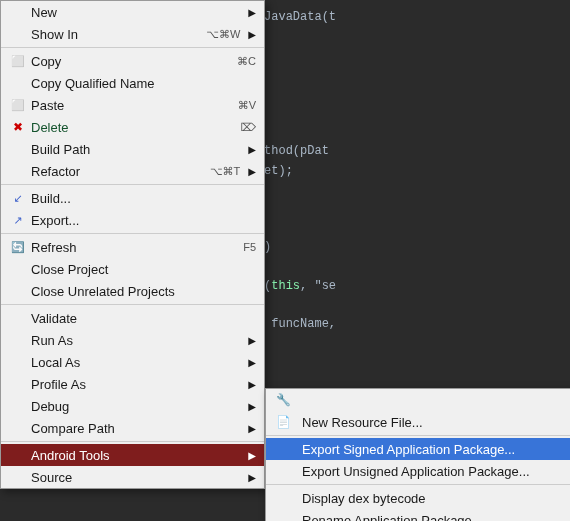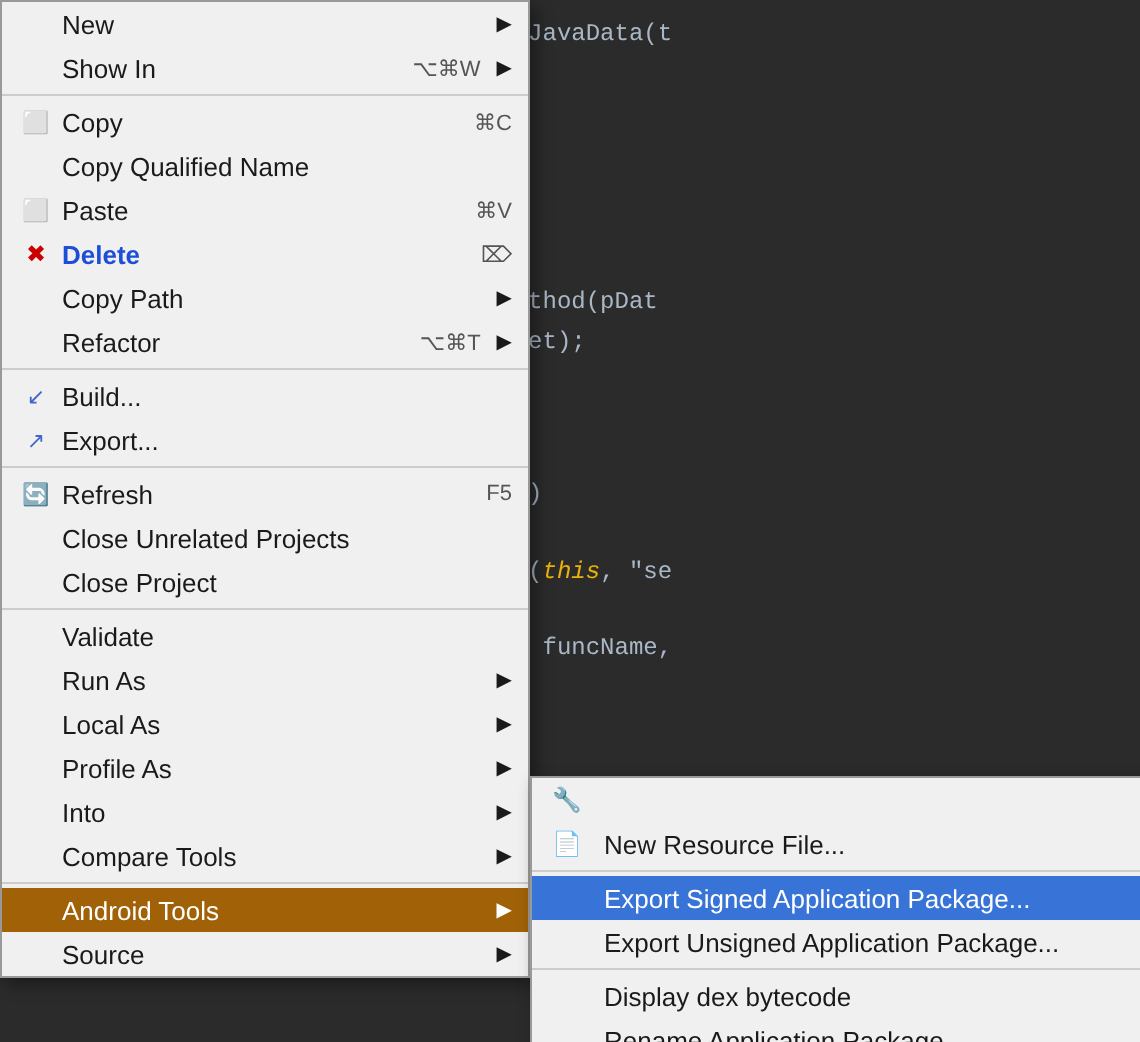--- a/index.html
+++ b/index.html
@@ -22,21 +22,21 @@
       background: #2b2b2b;
       color: #a9b7c6;
       font-family: 'Courier New', monospace;
       font-size: 12px;
       padding: 8px 12px;
       line-height: 1.6;
       overflow: hidden;
     }
 
     .code-line { white-space: nowrap; }
-    .kw { color: #eab308; font-style: italic; }
+    .kw { color: #86efac; }
     .str { color: #6a8759; }
     .cls { color: #a9b7c6; }
 
     
     .context-menu {
       position: absolute;
       top: 0;
       left: 0;
       width: 265px;
       background: #f0f0f0;
@@ -185,27 +185,27 @@
   </div>
 
   <div class="menu-item">
     <span class="menu-icon" style="font-size:11px;">⬜</span>
     <span class="menu-item-label">Paste</span>
     <span class="menu-item-shortcut">⌘V</span>
   </div>
 
   <div class="menu-item">
     <span class="menu-icon" style="color:#cc0000; font-size:12px;">✖</span>
-    <span class="menu-item-label" style="color:#1d4ed8;font-weight:bold;">Delete</span>
+    <span class="menu-item-label" style="color:#14532d;">Delete</span>
     <span class="menu-item-shortcut">⌦</span>
   </div>
 
   <div class="menu-item">
     <span class="menu-icon"></span>
-    <span class="menu-item-label">Copy Path</span>
+    <span class="menu-item-label">Build Path</span>
     <span class="menu-arrow">▶</span>
   </div>
 
   <div class="menu-item">
     <span class="menu-icon"></span>
     <span class="menu-item-label">Refactor</span>
     <span class="menu-item-shortcut">⌥⌘T</span>
     <span class="menu-arrow">▶</span>
   </div>
 
@@ -224,28 +224,28 @@
   <div class="menu-separator"></div>
 
   <div class="menu-item">
     <span class="menu-icon" style="font-size:11px;">🔄</span>
     <span class="menu-item-label">Refresh</span>
     <span class="menu-item-shortcut">F5</span>
   </div>
 
   <div class="menu-item">
     <span class="menu-icon"></span>
+    <span class="menu-item-label">Close Project</span>
+  </div>
+
+  <div class="menu-item">
+    <span class="menu-icon"></span>
     <span class="menu-item-label">Close Unrelated Projects</span>
   </div>
 
-  <div class="menu-item">
-    <span class="menu-icon"></span>
-    <span class="menu-item-label">Close Project</span>
-  </div>
-
   <div class="menu-separator"></div>
 
   <div class="menu-item">
     <span class="menu-icon"></span>
     <span class="menu-item-label">Validate</span>
   </div>
 
   <div class="menu-item">
     <span class="menu-icon"></span>
     <span class="menu-item-label">Run As</span>
@@ -259,34 +259,34 @@
   </div>
 
   <div class="menu-item">
     <span class="menu-icon"></span>
     <span class="menu-item-label">Profile As</span>
     <span class="menu-arrow">▶</span>
   </div>
 
   <div class="menu-item">
     <span class="menu-icon"></span>
-    <span class="menu-item-label">Into</span>
-    <span class="menu-arrow">▶</span>
-  </div>
-
-  <div class="menu-item">
-    <span class="menu-icon"></span>
-    <span class="menu-item-label">Compare Tools</span>
-    <span class="menu-arrow">▶</span>
-  </div>
-
-
-  <div class="menu-separator"></div>
-
-  <div class="menu-item highlighted" style="background:#a16207; color:white;">
+    <span class="menu-item-label">Debug</span>
+    <span class="menu-arrow">▶</span>
+  </div>
+
+  <div class="menu-item">
+    <span class="menu-icon"></span>
+    <span class="menu-item-label">Compare Path</span>
+    <span class="menu-arrow">▶</span>
+  </div>
+
+
+  <div class="menu-separator"></div>
+
+  <div class="menu-item highlighted" style="background:#7f1d1d; color:white;">
     <span class="menu-icon"></span>
     <span class="menu-item-label">Android Tools</span>
     <span class="menu-arrow">▶</span>
   </div>
 
   <div class="menu-item">
     <span class="menu-icon"></span>
     <span class="menu-item-label">Source</span>
     <span class="menu-arrow">▶</span>
   </div>

